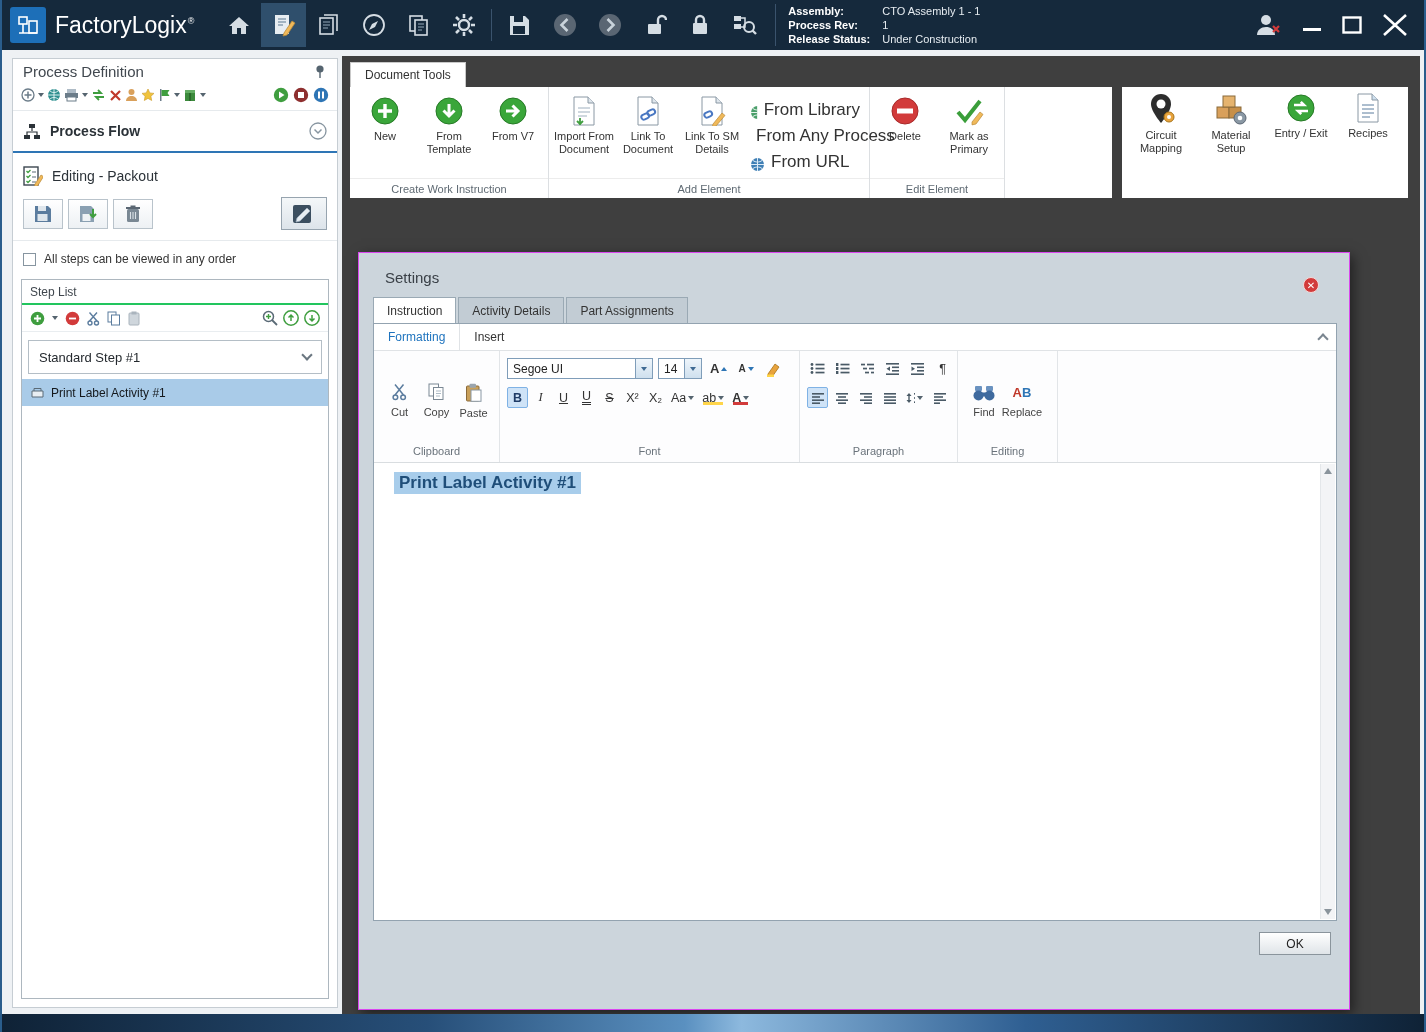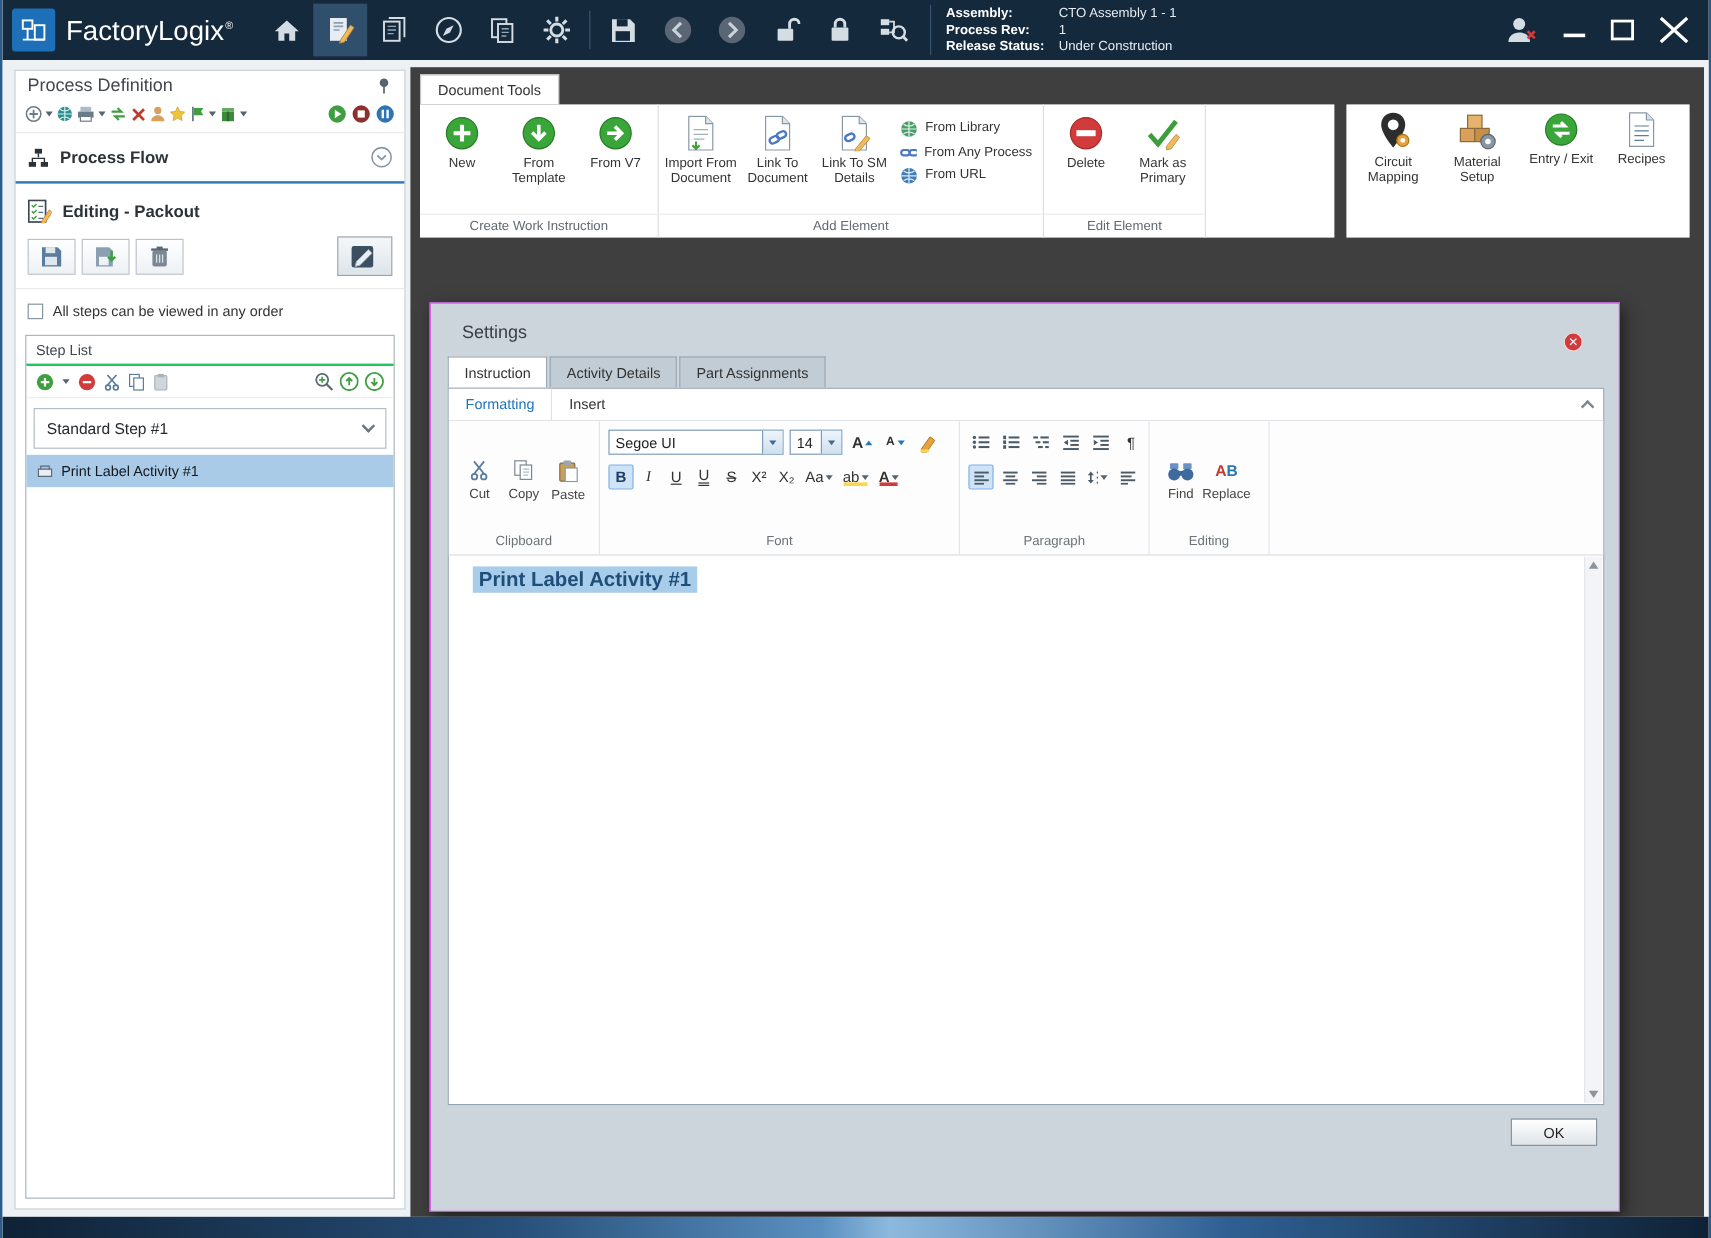--- a/index.html
+++ b/index.html
@@ -22,21 +22,21 @@
 .wc{display:flex;align-items:center;justify-content:center;cursor:pointer}
 
 .sidebar{position:absolute;left:10px;top:58px;width:326px;height:950px;background:#fff;border:1px solid #c6cdd3;display:flex;flex-direction:column}
 .sb-head{display:flex;align-items:center;justify-content:space-between;padding:4px 10px 3px;font-size:15px;color:#41484f}
 .sb-iconrow{display:flex;align-items:center;gap:3px;padding:4px 8px 7px;border-bottom:1px solid #e6eaed}
 .ic{display:flex;align-items:center;cursor:pointer}
 .tri{width:0;height:0;border-left:3px solid transparent;border-right:3px solid transparent;border-top:4px solid #55646f}
 .sb-iconrow .right{margin-left:auto;display:flex;gap:4px}
 .sb-flow{display:flex;align-items:center;gap:9px;padding:11px 10px;font-size:14px;font-weight:bold;color:#2b3238}
 .sb-flow .sp{flex:1}
-.sb-editing{display:flex;align-items:center;gap:9px;padding:13px 10px 9px;font-size:14px;font-weight:bold;color:#2b3238;border-top:2px solid #2e75b5}
+.sb-editing{display:flex;align-items:center;gap:9px;padding:13px 10px 9px;font-size:14px;font-weight:normal;color:#2b3238;border-top:2px solid #2e75b5}
 .sb-btnrow{display:flex;align-items:center;gap:5px;padding:2px 10px 10px;border-bottom:1px solid #e6eaed}
 .sb-btn{width:40px;height:30px;border:1px solid #b9c3cb;background:linear-gradient(#ffffff,#edf1f4);display:flex;align-items:center;justify-content:center;cursor:pointer}
 .sb-editbtn{margin-left:auto;width:46px;height:33px;border:1px solid #97a4af;background:linear-gradient(#f4f7f9,#dde4ea);display:flex;align-items:center;justify-content:center;cursor:pointer}
 .sb-check{display:flex;align-items:center;gap:8px;padding:11px 10px;font-size:12px;color:#333}
 .checkbox{width:13px;height:13px;border:1px solid #8795a0;background:#fff;cursor:pointer}
 .steplist{flex:1;margin:2px 8px 8px;border:1px solid #adb7bf;display:flex;flex-direction:column;min-height:0}
 .sl-title{padding:5px 8px 4px;font-size:12px;color:#3f464d;border-bottom:2px solid #22c55e}
 .sl-toolbar{display:flex;align-items:center;gap:7px;padding:5px 8px;border-bottom:1px solid #e9edf0}
 .sl-toolbar .right{margin-left:auto;display:flex;gap:5px}
 .sl-steprow{margin:8px 6px 5px;border:1px solid #b4bec6;height:34px;display:flex;align-items:center;padding:0 10px;font-size:13px;color:#24292e;background:#fff;cursor:pointer}
@@ -47,21 +47,21 @@
 .main{position:absolute;left:340px;top:56px;width:1078px;height:958px;background:#3f3f3f}
 .doc-tab{position:absolute;left:8px;top:6px;height:25px;padding:0 14px;background:#fff;border:1px solid #c9c9c9;border-bottom:none;display:flex;align-items:center;font-size:12px;color:#333;cursor:pointer}
 .ribbon{position:absolute;left:8px;top:31px;width:762px;height:111px;background:#fff;display:flex}
 .ribbon-right{position:absolute;left:780px;top:31px;width:286px;height:111px;background:#fff;display:flex;padding:2px 4px}
 .rgroup{display:flex;flex-direction:column;border-right:1px solid #dcdfe2}
 .rgroup-body{flex:1;display:flex;align-items:flex-start;padding:5px 3px 0}
 .rgroup-label{height:20px;display:flex;align-items:center;justify-content:center;font-size:11px;color:#5f6a73;border-top:1px solid #ececec}
 .bigbtn{width:64px;display:flex;flex-direction:column;align-items:center;gap:4px;padding:4px 1px 0;font-size:11px;color:#333;text-align:center;line-height:1.18;cursor:pointer}
 .bigbtn .cap{min-height:26px}
 .stack{display:flex;flex-direction:column;gap:6px;padding:8px 6px 0;width:122px}
-.stackbtn{display:flex;align-items:flex-start;gap:6px;font-size:11px;color:#333;cursor:pointer;white-space:nowrap}
+.stackbtn{display:flex;align-items:flex-end;gap:6px;font-size:17px;color:#333;cursor:pointer;white-space:nowrap}
 
 .settings{position:absolute;left:16px;top:196px;width:992px;height:758px;background:#ccd5dc;border:1px solid #d946ef;box-shadow:3px 4px 12px rgba(0,0,0,.5)}
 .set-title{position:absolute;left:26px;top:16px;font-size:15px;color:#3a4047}
 .set-close{position:absolute;right:30px;top:24px;width:16px;height:16px;border-radius:50%;background:#d23b3b;border:1px solid #f4dada;color:#fff;font-size:10px;font-weight:bold;display:flex;align-items:center;justify-content:center;cursor:pointer}
 .set-tabs{position:absolute;left:14px;top:44px;display:flex}
 .set-tab{padding:6px 13px 7px;font-size:12px;color:#333;background:#c2ccd4;border:1px solid #9aa9b4;border-bottom:none;margin-right:2px;cursor:pointer}
 .set-tab.active{background:#fff;font-weight:normal}
 .editor{position:absolute;left:14px;top:70px;width:964px;height:598px;background:#ffffff;border:1px solid #93a3b0;display:flex;flex-direction:column}
 .ed-tabs{height:27px;display:flex;align-items:stretch;border-bottom:1px solid #e0e3e6}
 .ed-tab{padding:6px 14px;font-size:12px;color:#333;cursor:pointer}

